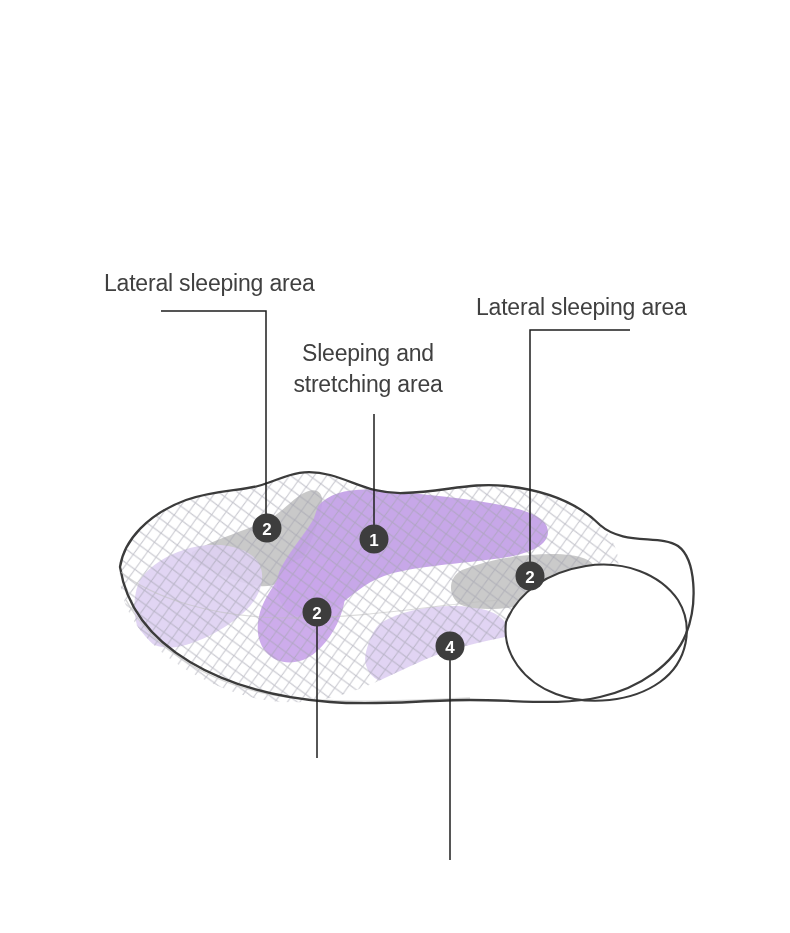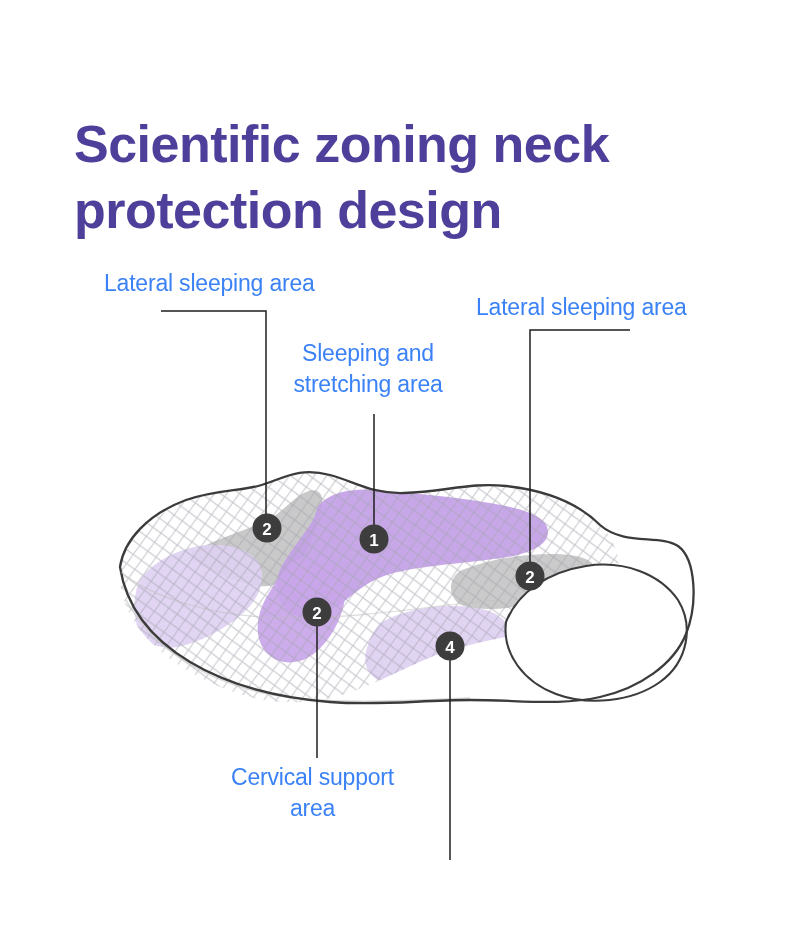--- a/index.html
+++ b/index.html
@@ -33,21 +33,21 @@
     font-weight: 700;
     line-height: 1.28;
     letter-spacing: -0.5px;
     color: #4e3f9b;
     white-space: pre-line;
   }
 
   
   .label {
     position: absolute;
-    color: #3b82f6;
+    color: #404040;
     font-size: 23px;
     font-weight: 400;
     line-height: 1.35;
     letter-spacing: -0.2px;
     white-space: pre-line;
   }
   .label.center { text-align: center; }
 
   .lbl-lateral-left  { left: 104px; top: 268px; }
   .lbl-sleeping      { left: 270px; top: 338px; width: 196px; }
@@ -70,22 +70,20 @@
     font-size: 17px;
     font-weight: 600;
     fill: #ffffff;
   }
 </style>
 </head>
 <body>
 
 <div class="page">
 
-  <h1 class="title">Scientific zoning neck
-protection design</h1>
 
   <div class="stage">
     <svg width="790" height="933" viewBox="0 0 790 933" xmlns="http://www.w3.org/2000/svg">
       <defs>
 
         <pattern id="mesh" width="15" height="15" patternUnits="userSpaceOnUse" patternTransform="rotate(-12) skewX(-6)">
           <path d="M0 0 L15 15 M15 0 L0 15" stroke="#a4a4b0" stroke-width="1.15" fill="none"></path>
         </pattern>
         <pattern id="meshSide" width="14" height="14" patternUnits="userSpaceOnUse" patternTransform="rotate(-34)">
           <path d="M0 0 L14 14 M14 0 L0 14" stroke="#a9a9b4" stroke-width="1.05" fill="none"></path>
@@ -292,17 +290,15 @@
     </svg>
   </div>
 
   <div class="label lbl-lateral-left">Lateral sleeping area</div>
 
   <div class="label center lbl-sleeping">Sleeping and
 stretching area</div>
 
   <div class="label lbl-lateral-right">Lateral sleeping area</div>
 
-  <div class="label center lbl-cervical">Cervical support
-area</div>
 
 
 </div>
 
 </body></html>

